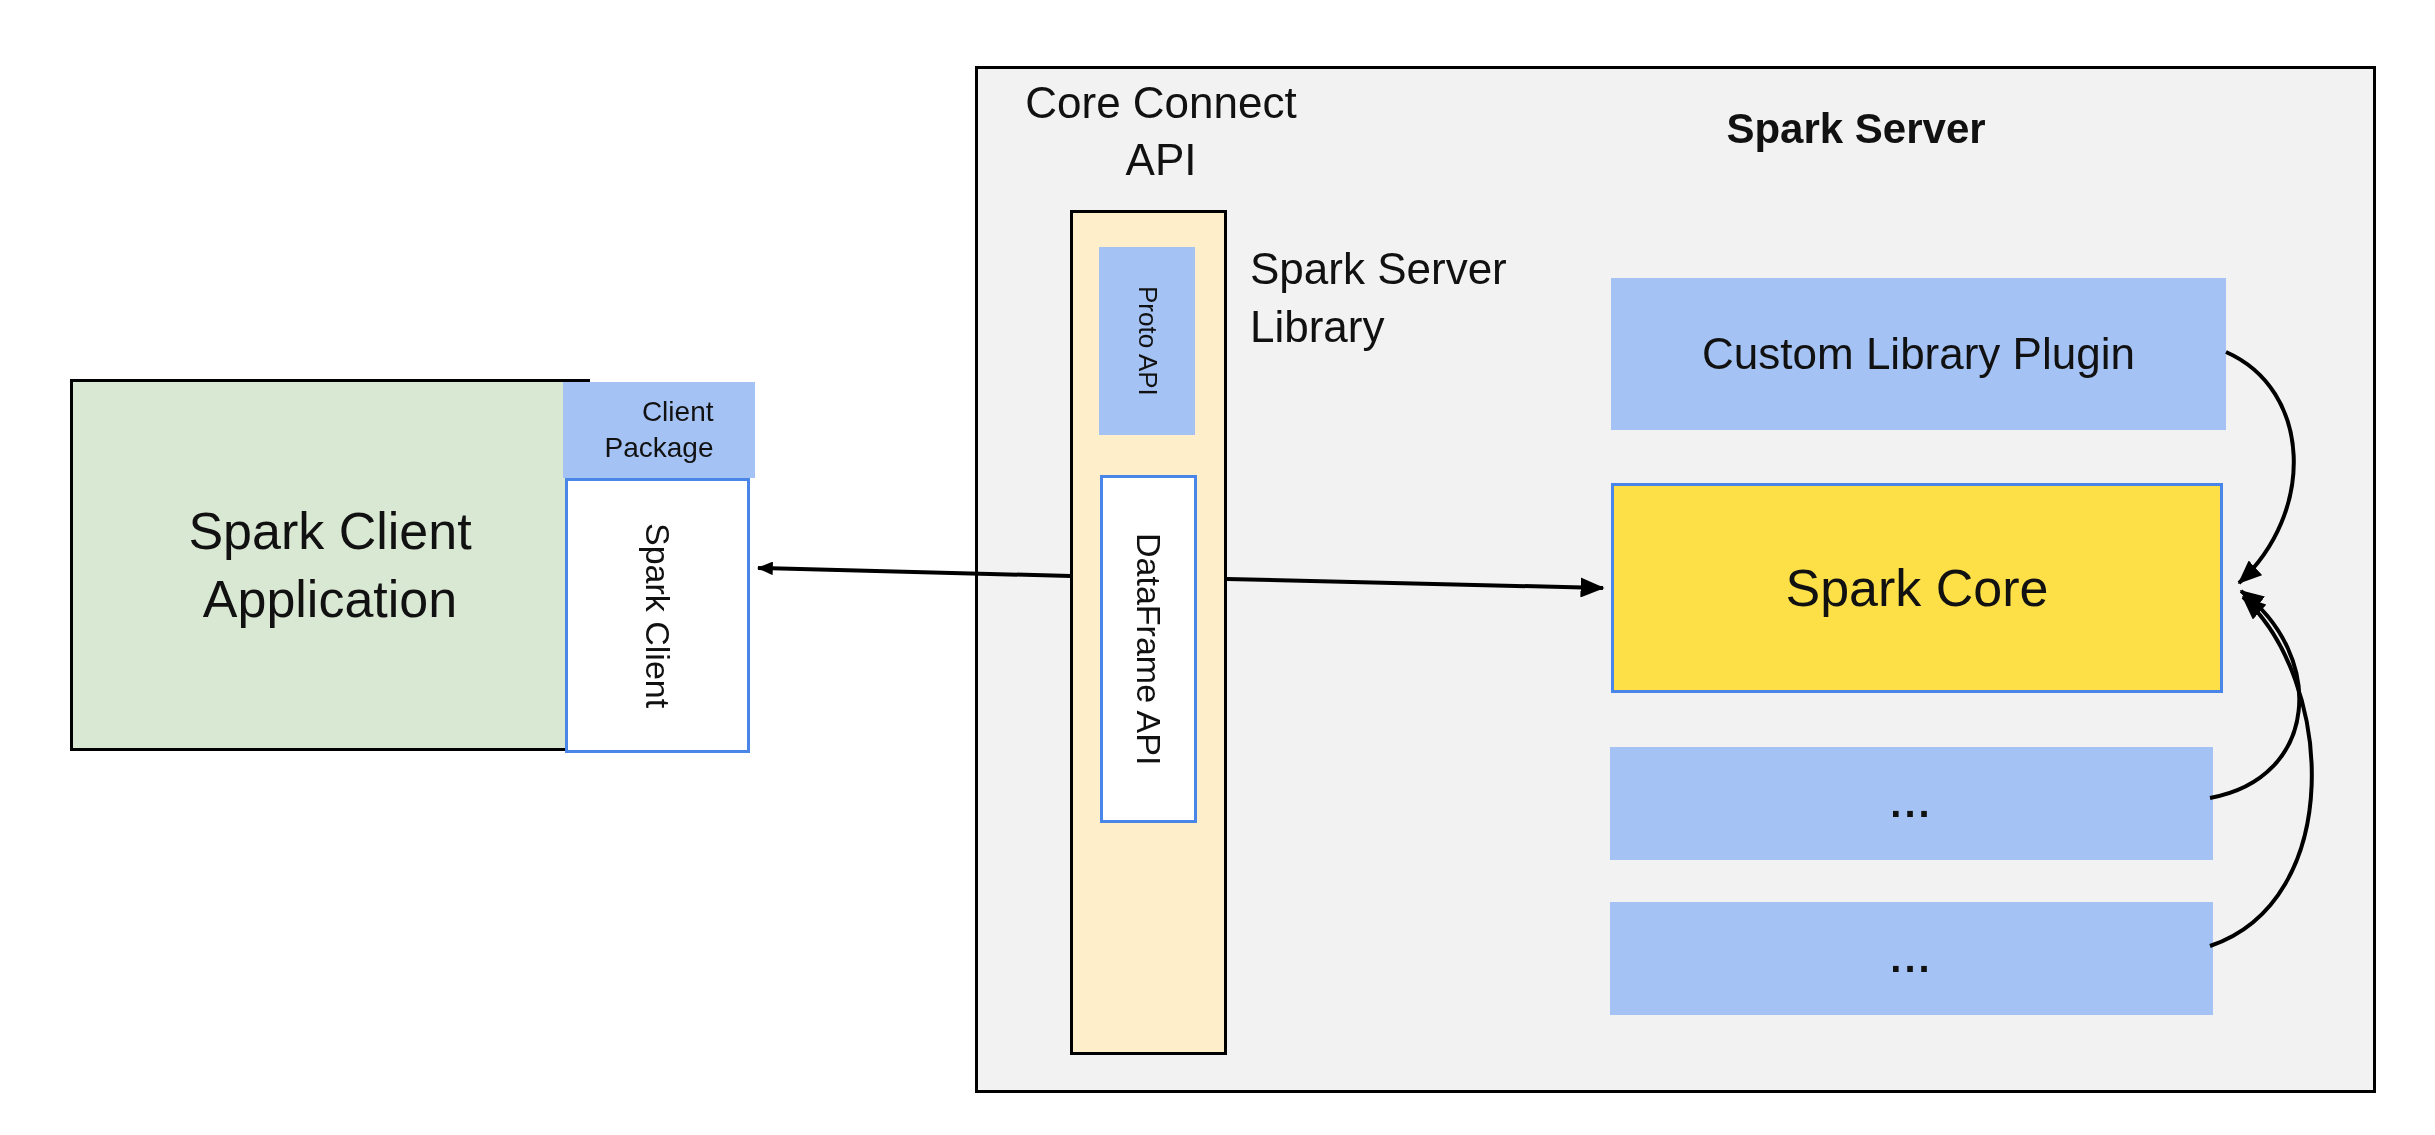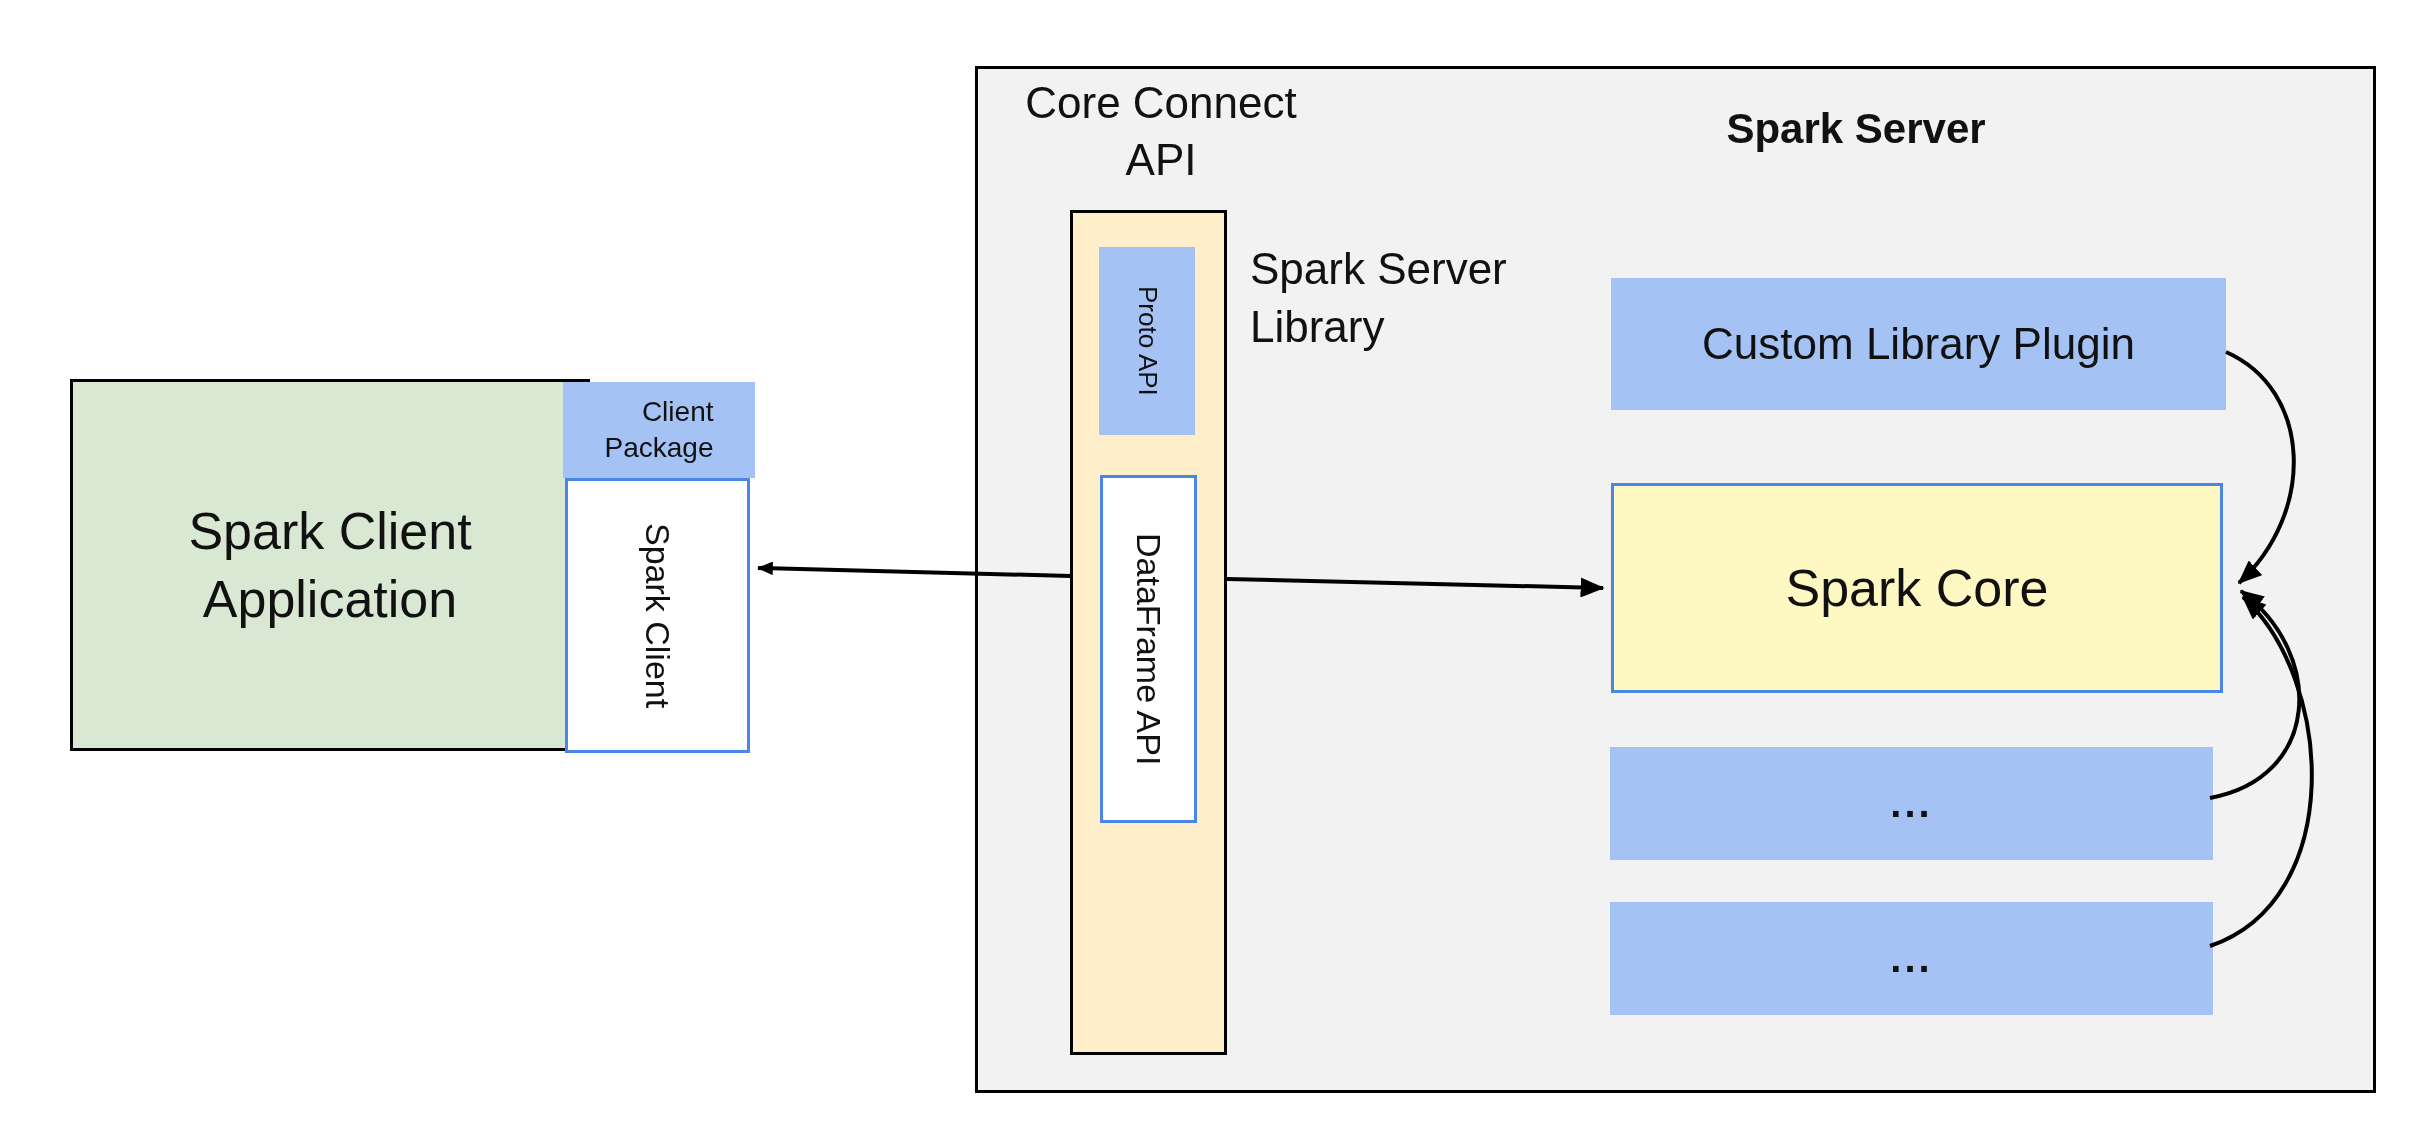--- a/index.html
+++ b/index.html
@@ -46,26 +46,26 @@
   .proto-box{
     left:1099px;top:247px;width:96px;height:188px;
     background:var(--blue_fill);font-size:26px;
   }
   .dataframe-box{
     left:1100px;top:475px;width:97px;height:348px;
     background:#fff;border:3px solid var(--blue_border);font-size:34px;
   }
 
   .plugin-box{
-    left:1611px;top:278px;width:615px;height:132px;
+    left:1611px;top:278px;width:615px;height:152px;
     background:var(--blue_fill);font-size:44px;
   }
   .core-box{
     left:1611px;top:483px;width:612px;height:210px;
-    background:#fef9c3;border:3px solid var(--blue_border);font-size:52px;
+    background:#fde047;border:3px solid var(--blue_border);font-size:52px;
   }
   .dots-box{
     left:1610px;width:603px;height:113px;background:var(--blue_fill);
     font-size:40px;font-weight:bold;letter-spacing:3px;
   }
   .dots1{top:747px;}
   .dots2{top:902px;}
 
   .vtext{writing-mode:vertical-rl;text-orientation:mixed;}
 

